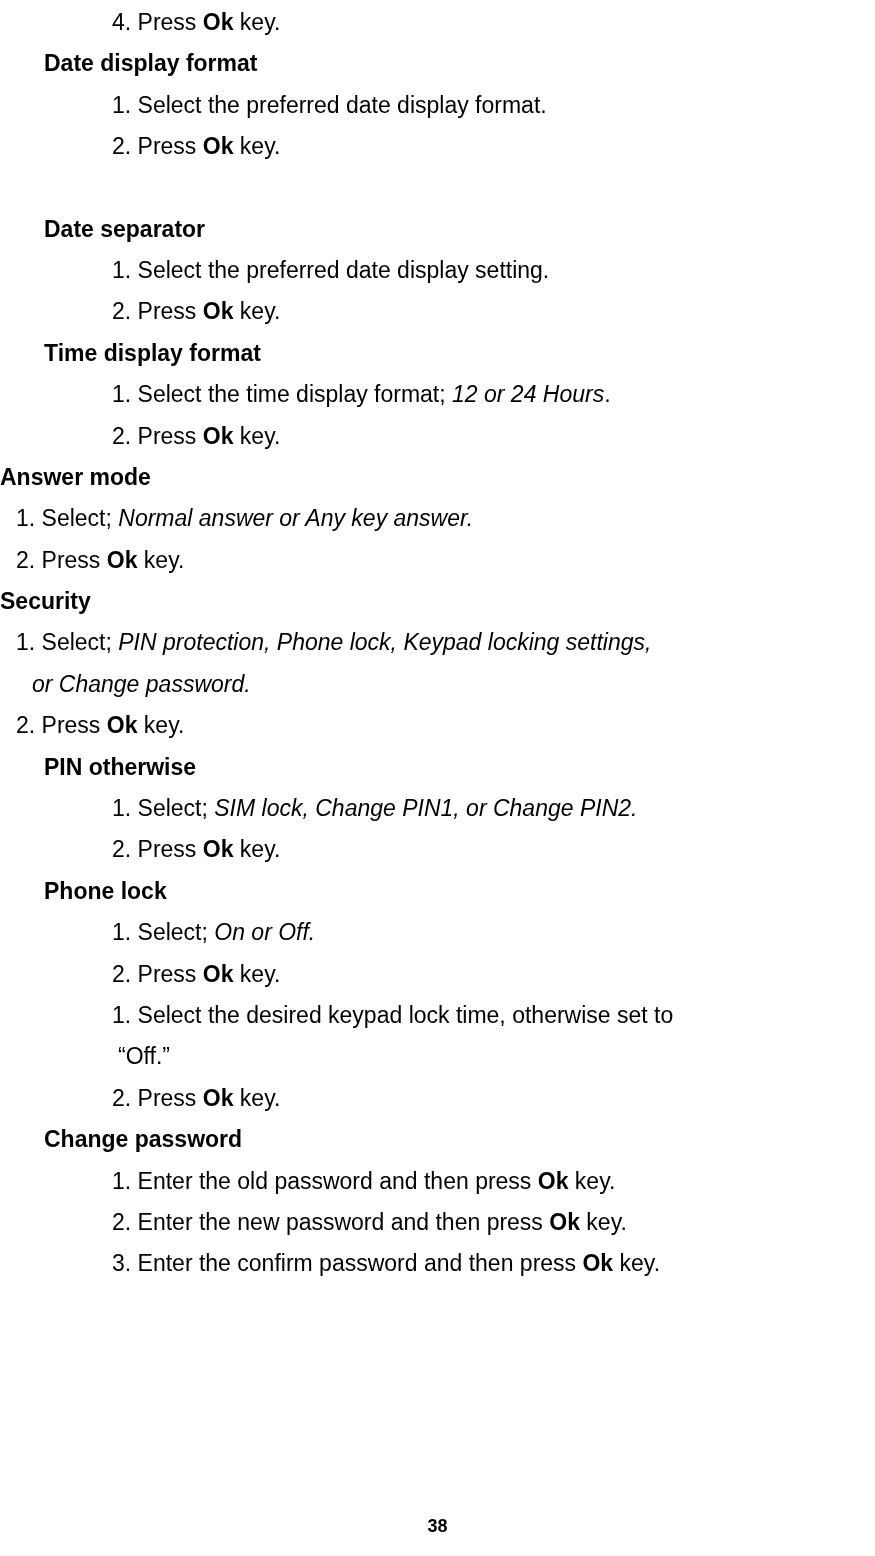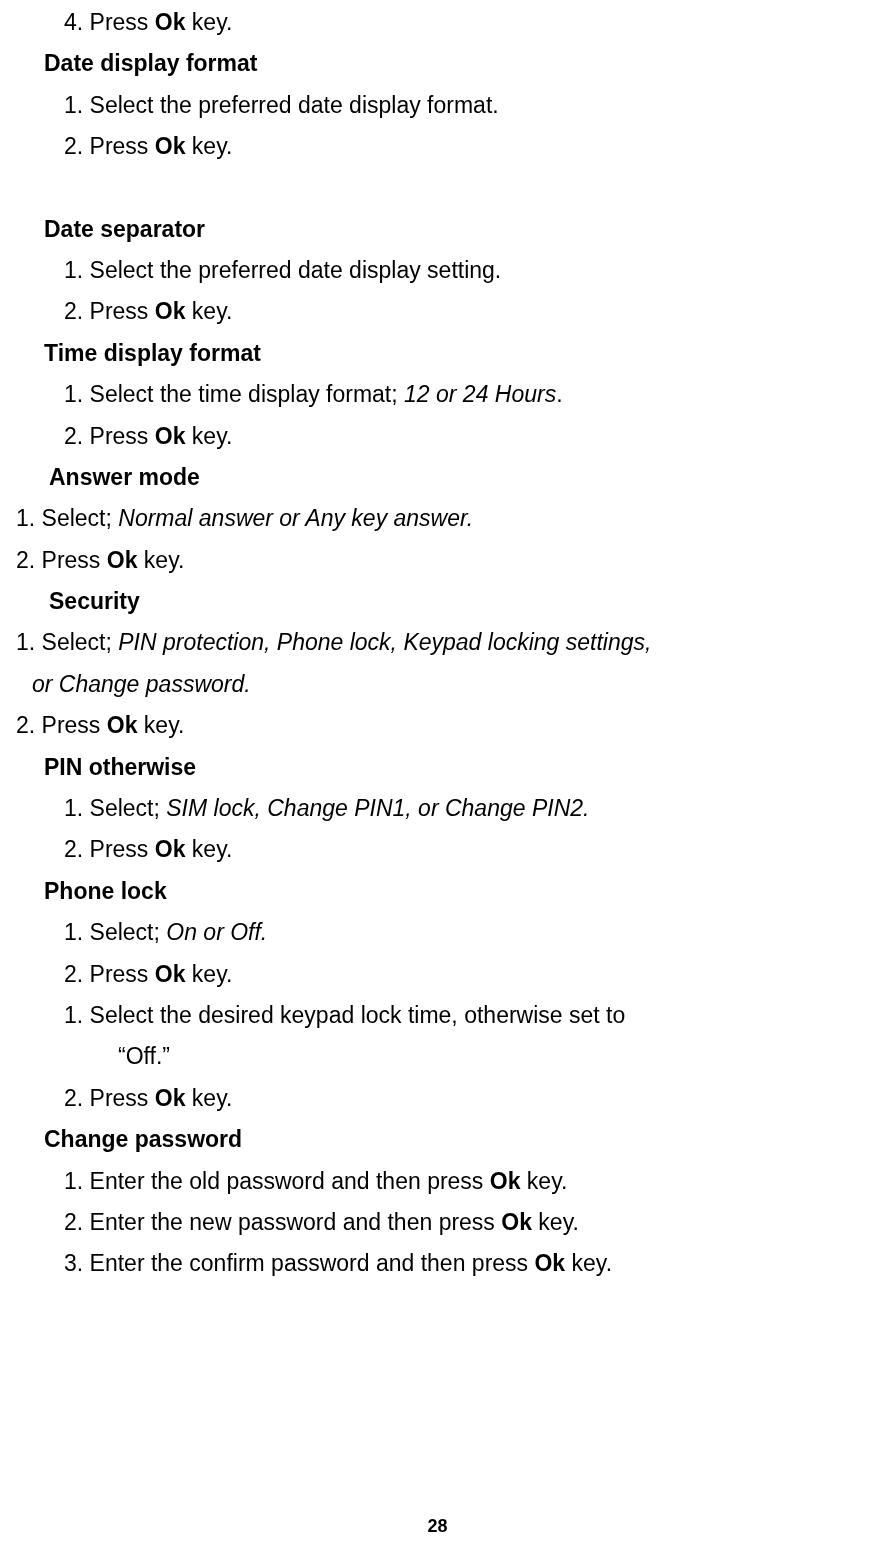--- a/index.html
+++ b/index.html
@@ -14,21 +14,21 @@
       color: #000;
       background: #fff;
       width: 875px;
       height: 1556px;
       position: relative;
     }
     .content {
       padding-top: 2px;
     }
     .indent-1 {
-      padding-left: 64px;
+      padding-left: 112px;
     }
     .indent-0 {
       padding-left: 16px;
     }
     .step-indent-1 {
       padding-left: 118px;
     }
     .step-indent-0 {
       padding-left: 32px;
     }
@@ -38,22 +38,21 @@
     .italic {
       font-style: italic;
       text-align: right;
     }
     .heading {
       font-weight: bold;
       padding-left: 44px;
     }
     .heading-0 {
       font-weight: bold;
-      padding-left: 16px;
-      margin-left: 33px;
+      padding-left: 0px;
     }
     p {
       margin: 0;
     }
     .page-number {
       position: absolute;
       bottom: 14px;
       left: 0;
       right: 0;
       text-align: center;
@@ -93,13 +92,13 @@
     <p class="indent-1"><span>1. Select; </span><span class="italic">On or Off.</span></p>
     <p class="indent-1"><span>2. Press </span><span class="bold">Ok</span><span> key.</span></p>
     <p class="indent-1"><span>1. Select the desired keypad lock time, otherwise set to</span></p>
     <p class="step-indent-1"><span>“Off.”</span></p>
     <p class="indent-1"><span>2. Press </span><span class="bold">Ok</span><span> key.</span></p>
     <p class="heading"><span class="bold">Change password</span></p>
     <p class="indent-1"><span>1. Enter the old password and then press </span><span class="bold">Ok</span><span> key.</span></p>
     <p class="indent-1"><span>2. Enter the new password and then press </span><span class="bold">Ok</span><span> key.</span></p>
     <p class="indent-1"><span>3. Enter the confirm password and then press </span><span class="bold">Ok</span><span> key.</span></p>
   </div>
-<div class="page-number">28</div>
+<div class="page-number">38</div>
 
 </body></html>

